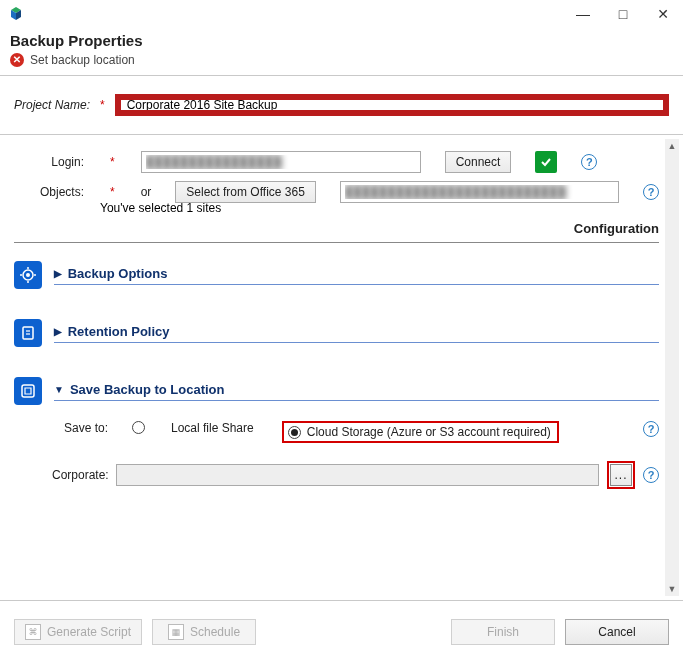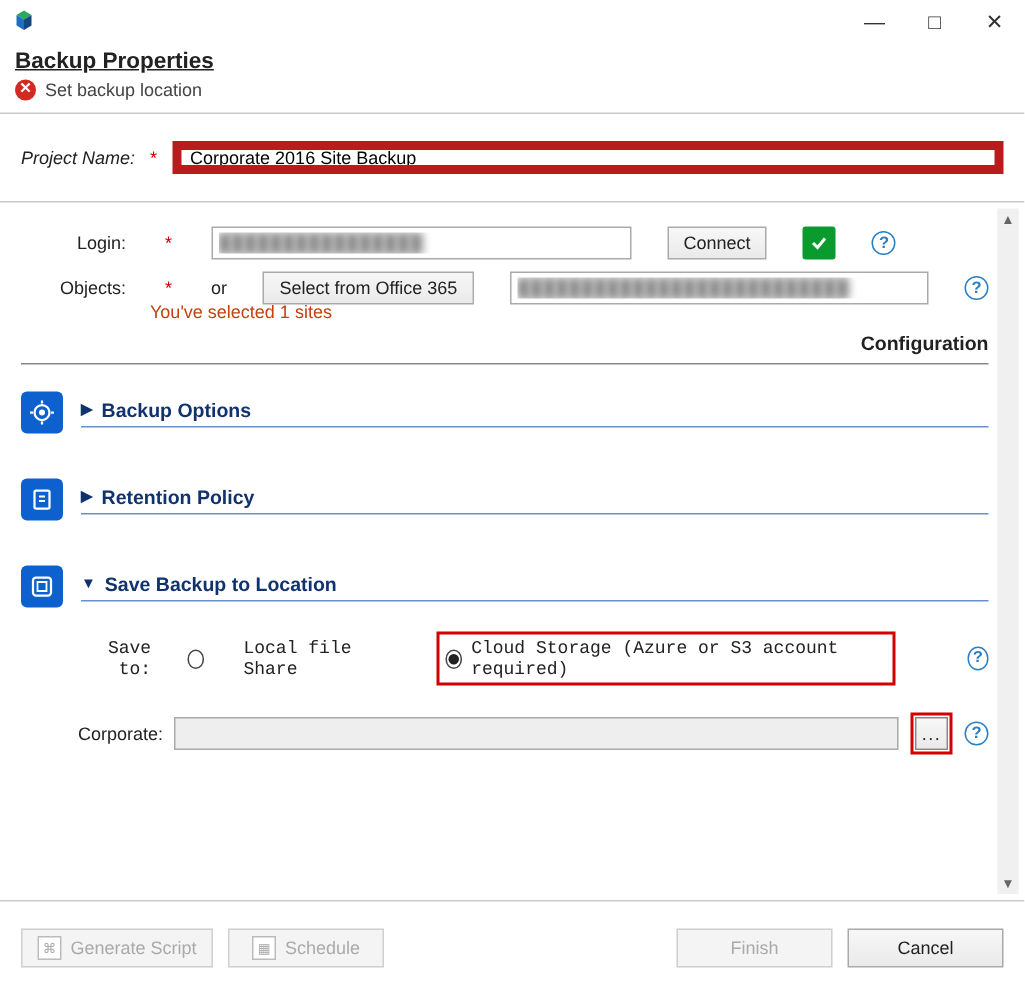--- a/index.html
+++ b/index.html
@@ -40,21 +40,20 @@
   }
   
   .header {
     padding: 4px 10px 8px 10px;
   }
   .header-title {
     font-size: 15px;
     font-weight: 700;
     color: #222;
     margin-bottom: 4px;
-    text-decoration: underline;
   }
   .header-sub {
     display: flex;
     align-items: center;
     gap: 6px;
     font-size: 12px;
     color: #444;
   }
   .err-icon {
     width: 14px; height: 14px;
@@ -158,21 +157,21 @@
   }
   .help-icon {
     width:16px; height:16px;
     border-radius:50%;
     border:1.5px solid #2d7fc4;
     color:#2d7fc4;
     display:flex; align-items:center; justify-content:center;
     font-size:11px; font-weight:bold;
     box-sizing:border-box;
   }
-  .sel-note { color:#c2410c; font-size:12px; margin-left:86px; margin-top:-4px; }
+  .sel-note { color:#000000; font-size:12px; margin-left:86px; margin-top:-4px; }
 
   .section-hdr {
     font-weight:700;
     font-size:13px;
     margin: 6px 0 6px 0;
     text-align: right;
   }
   .sect-hr {
     height:1px; background:#888; margin-bottom:18px;
   }
@@ -202,21 +201,21 @@
     border-bottom:1px solid #6a8fd1;
   }
   .acc-title.expanded { color:#10326d; }
   .chev { font-size:10px; color:#10326d; }
 
   .sub-area {
     margin-top:16px;
     padding-left:38px;
   }
   .radio-row {
-    display:flex; align-items:center; gap:24px;font-family:Liberation Mono, monospace;
+    display:flex; align-items:flex-start; gap:24px;
   }
   .radio-row .lbl-right { width:56px; }
   .radio {
     width:13px; height:13px;
     border:1.5px solid #444; border-radius:50%;
     display:inline-flex; align-items:center; justify-content:center;
     box-sizing:border-box;
     margin-right:2px;
   }
   .radio.sel::after {

